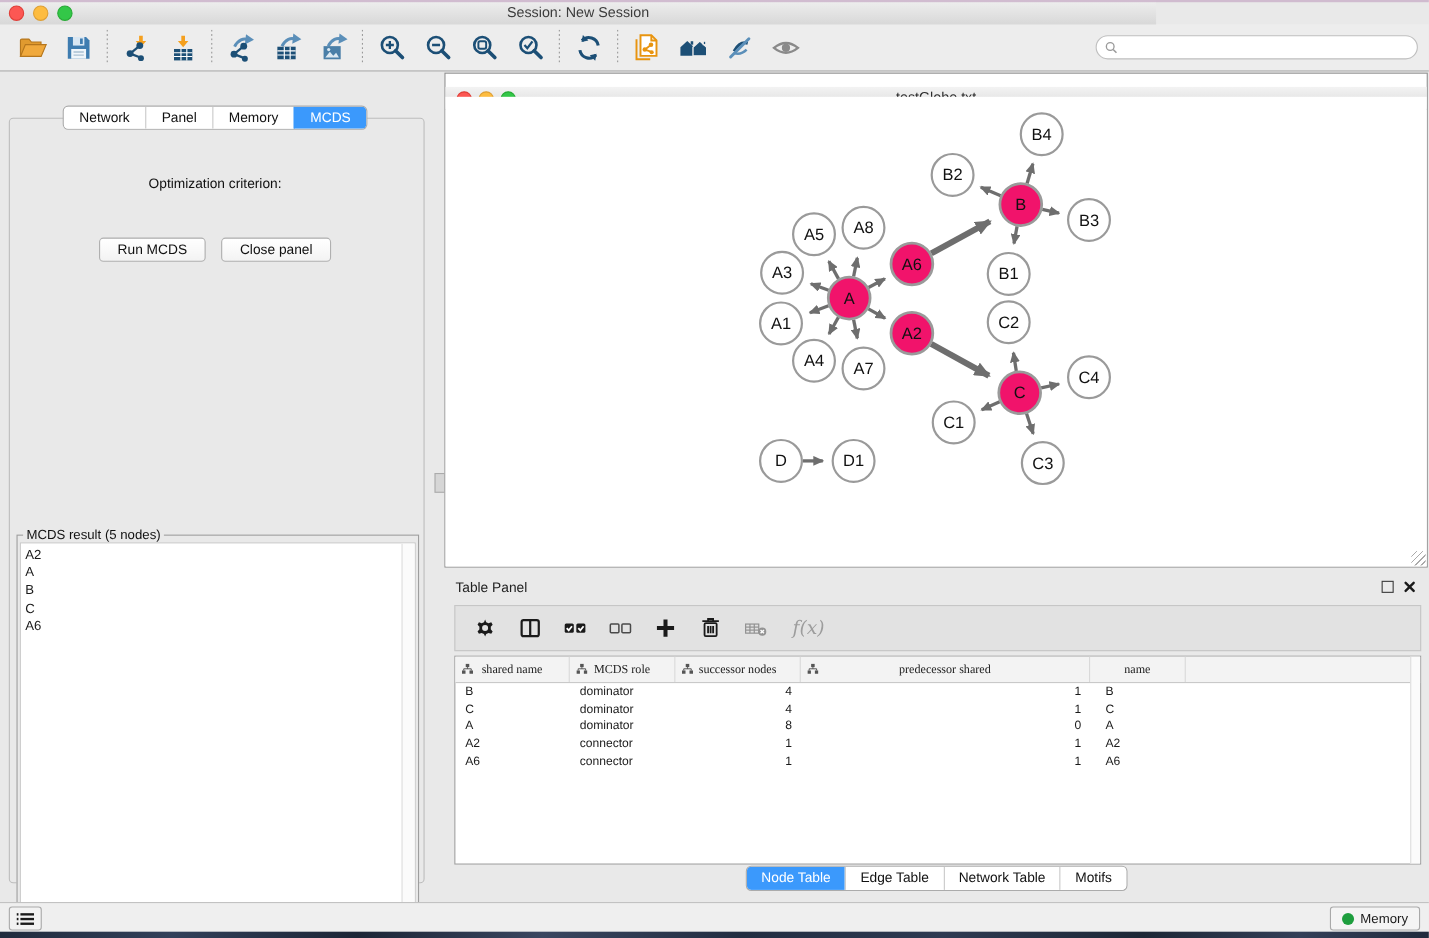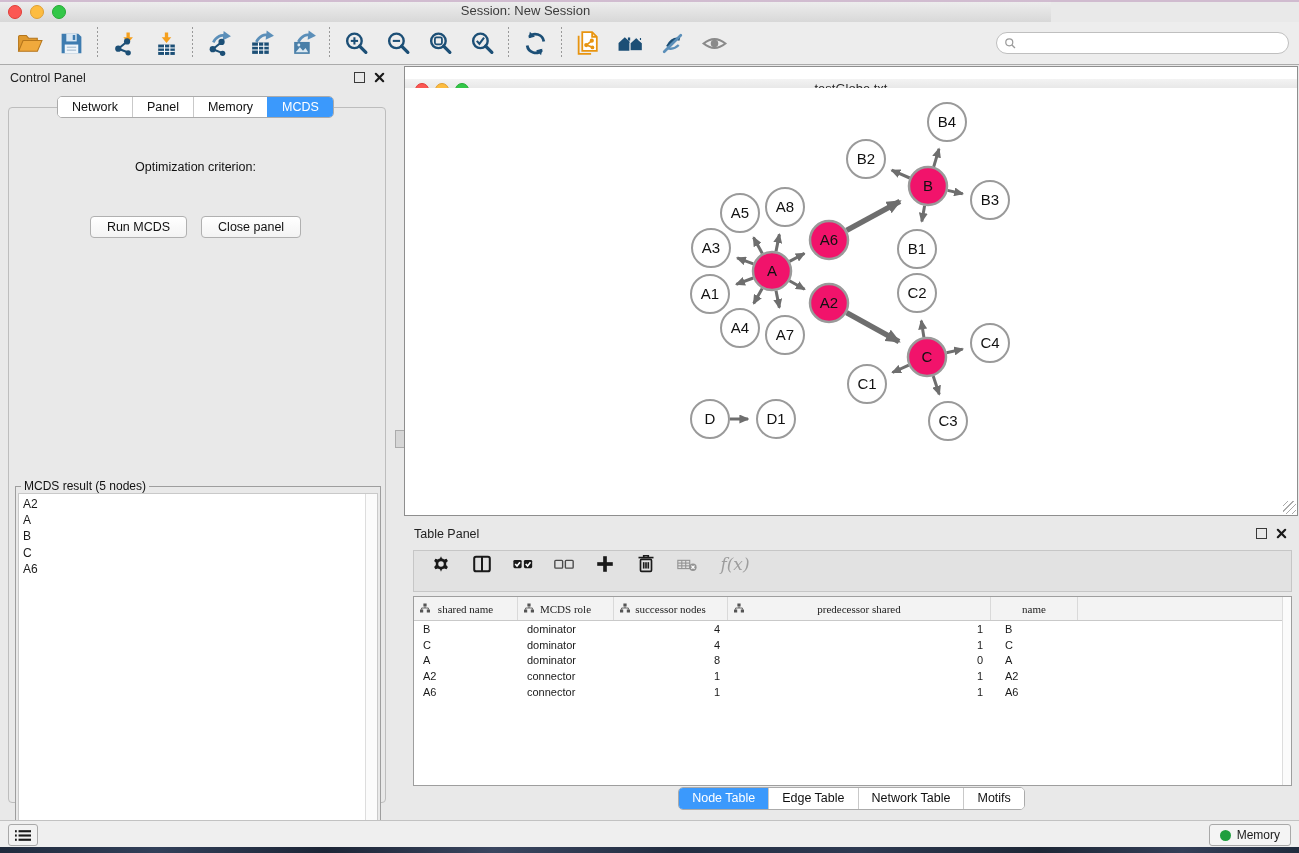--- a/index.html
+++ b/index.html
@@ -69,21 +69,21 @@
   #net-titlebar .lights{left:10px;top:4px;gap:6px;}
   #net-titlebar .win-title{line-height:19px;color:#2b2b2b;}
   #net-canvas{position:absolute;left:0;top:21px;right:0;bottom:0;background:#fff;}
   #net-canvas svg{width:100%;height:100%;display:block;}
   #net-grip{position:absolute;right:1px;bottom:1px;width:13px;height:13px;
     background:repeating-linear-gradient(135deg,transparent 0 3px,#AAA 3px 4px);}
 
   
   #table-panel{left:404px;top:522px;width:895px;height:298px;}
   #tp-toolbar{left:9px;top:28px;width:879px;height:42px;background:#E2E2E2;border:1px solid #C6C6C6;
-    box-sizing:border-box;display:flex;gap:15px;padding-left:14px;}
+    box-sizing:border-box;display:flex;align-items:center;gap:15px;padding-left:14px;}
   .tpt-btn{width:26px;height:26px;display:flex;align-items:center;justify-content:center;cursor:default;}
   .tpt-btn svg{width:22px;height:22px;}
   .tpt-btn.disabled{opacity:.95;}
   .fx-glyph{font-family:"DejaVu Serif",serif;font-style:italic;font-size:17px;color:#9a9a9a;}
   #data-table{left:9px;top:74px;width:879px;height:190px;border:1px solid #9E9E9E;background:#fff;box-sizing:border-box;}
   #table-header-row{display:flex;height:23px;background:#F3F3F3;border-bottom:1px solid #C9C9C9;}
   .th{box-sizing:border-box;border-right:1px solid #D9D9D9;display:flex;align-items:center;justify-content:center;
     gap:5px;font-size:11px;color:#222;position:relative;font-family:Liberation Serif, serif;}
   .th .shared-ic{position:absolute;left:6px;top:6px;}
   .tr{display:flex;height:15.7px;font-size:11px;}
@@ -288,31 +288,20 @@
   <div id="search-wrap">
     <svg viewBox="0 0 16 16">
       <circle cx="6.5" cy="6.5" r="4.3" fill="none" stroke="#9a9a9a" stroke-width="1.5"></circle>
       <line x1="9.8" y1="9.8" x2="13.5" y2="13.5" stroke="#9a9a9a" stroke-width="1.7"></line>
     </svg>
     <input id="search-input" placeholder="" style="">
   </div>
 </div>
 
 <div id="control-panel" class="abs">
-  <div class="panel-head">
-    <span class="panel-title">Control Panel</span>
-    <span class="head-icons">
-      <span class="float-ic"></span>
-      <span class="close-ic">
-        <svg viewBox="0 0 12 12">
-            <path d="M2 2 L10 10 M10 2 L2 10" stroke="#1a1a1a" stroke-width="2.4" stroke-linecap="round"></path>
-          </svg>
-      </span>
-    </span>
-  </div>
   <div class="cp-inner abs"></div>
   <div id="control-tabs" class="abs">
     <div class="seg-group">
         <div class="seg">Network</div>
         <div class="seg">Panel</div>
         <div class="seg">Memory</div>
         <div class="seg sel">MCDS</div>
       </div>
   </div>
   <div id="criterion-label" class="abs">Optimization criterion:</div>

